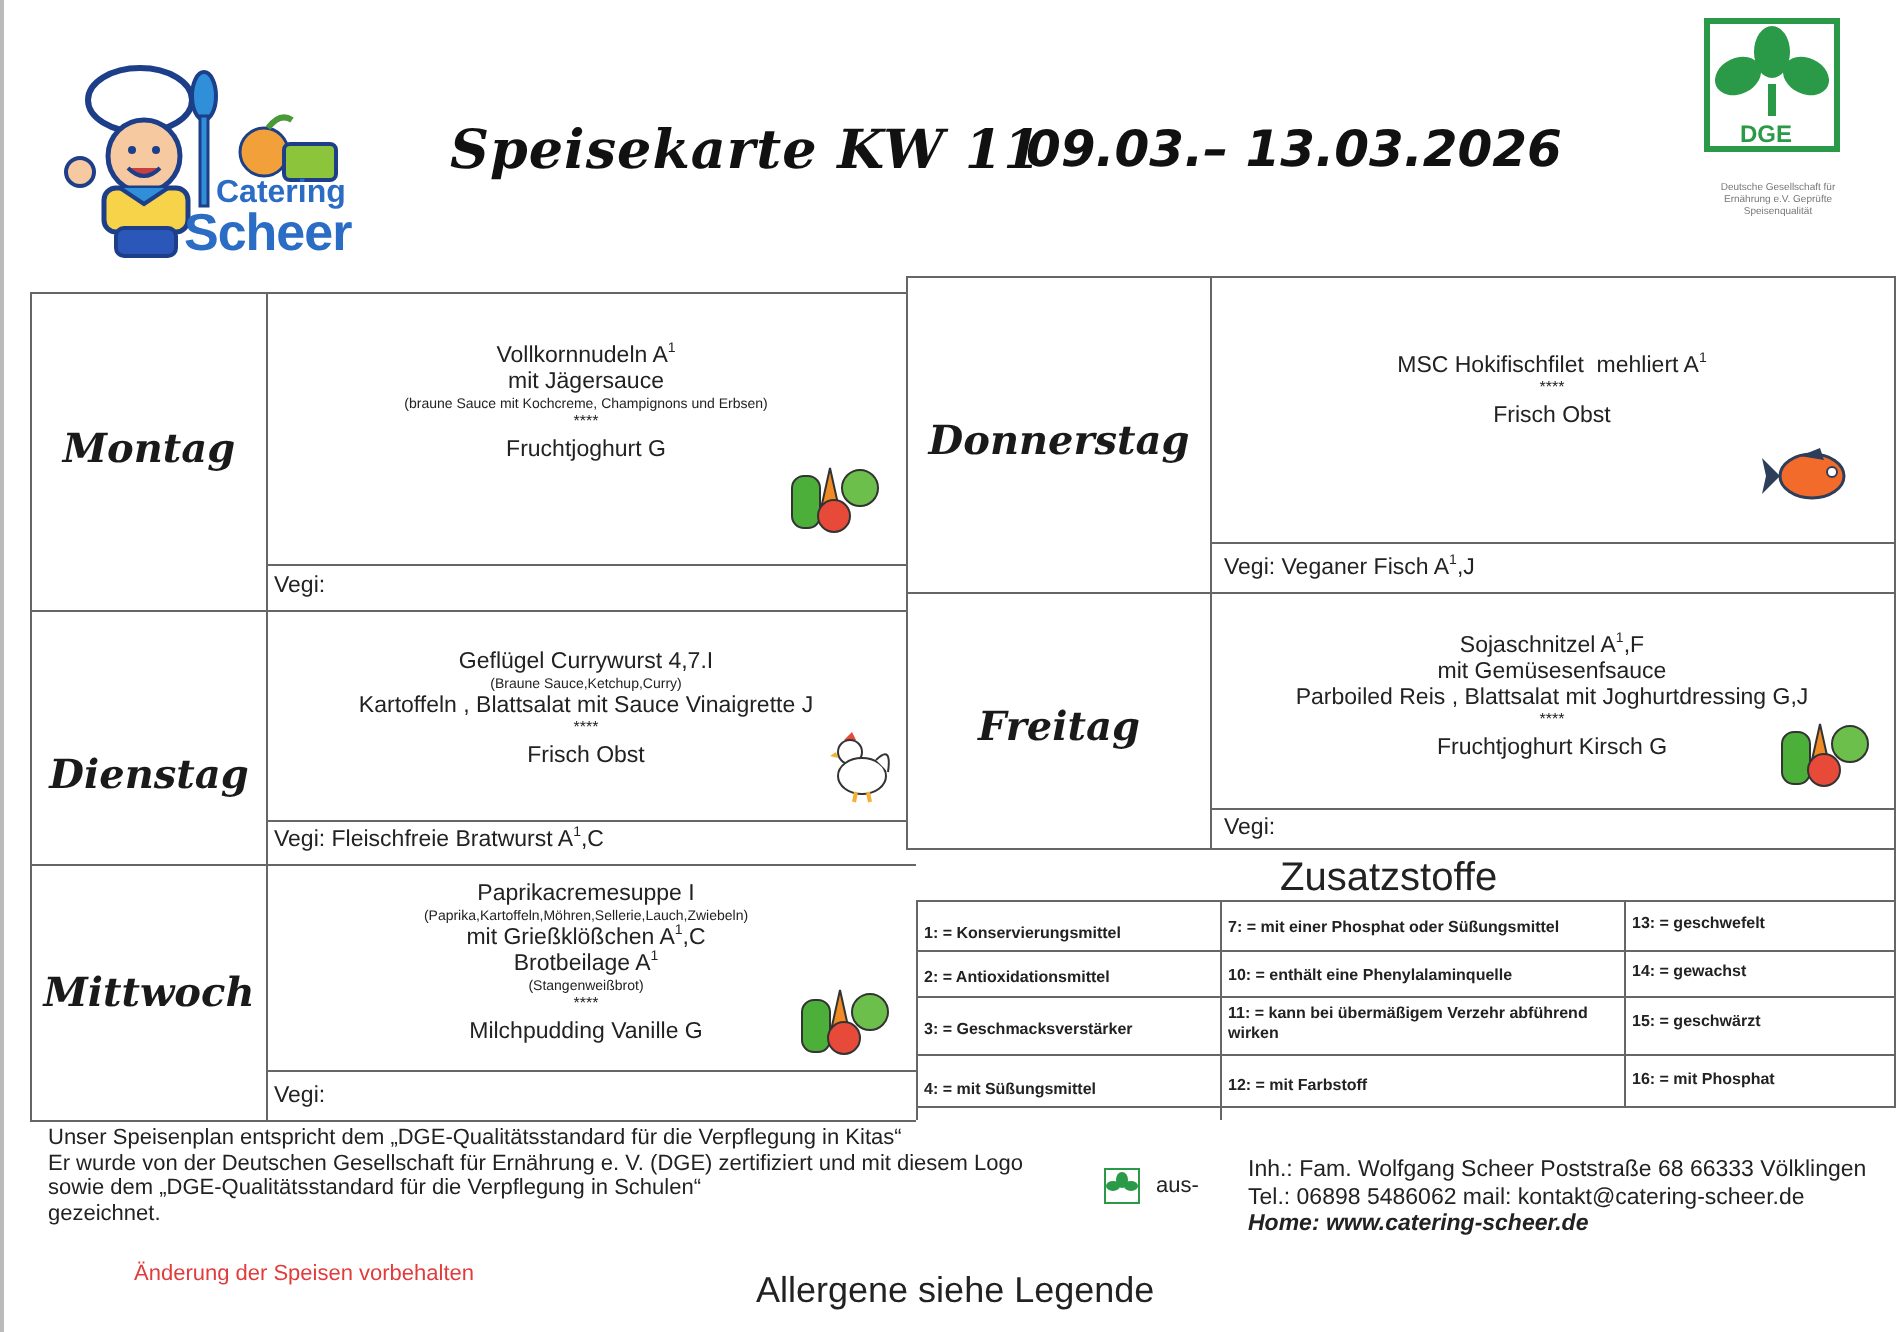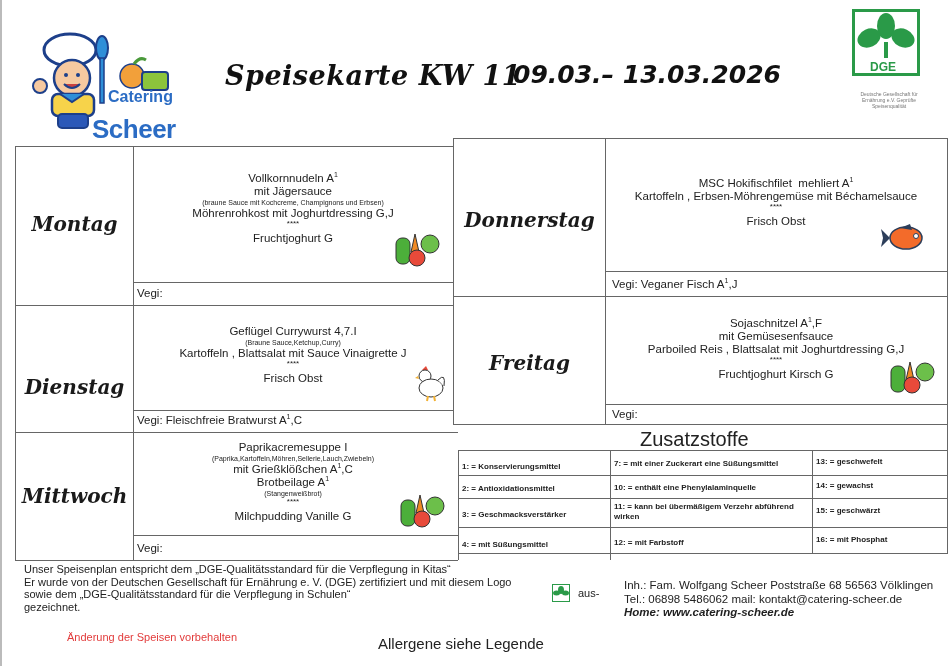--- a/index.html
+++ b/index.html
@@ -9,21 +9,21 @@
   }
   .abs { position:absolute; }
   .left-edge { position:absolute; left:0; top:0; width:2px; height:666px; background:#bbb; }
 
   
   .title { left:225px; top:60px; font-family:"DejaVu Serif", serif; font-style:italic; font-weight:bold; font-size:27px; color:#111; letter-spacing:0.5px; white-space:nowrap; }
   .date { left:513px; top:60px; font-family:"DejaVu Sans", sans-serif; font-style:italic; font-weight:bold; font-size:25px; color:#111; white-space:nowrap; }
 
   .logo-scheer { left:30px; top:28px; width:160px; height:105px; }
   .logo-text1 { left:108px; top:88px; font-weight:bold; font-size:16px; color:#2b6cc4;text-align:center; }
-  .logo-text2 { left:92px; top:101px; font-weight:bold; font-size:26px; color:#2b6cc4; letter-spacing:-0.5px;margin-top:13px; }
+  .logo-text2 { left:92px; top:101px; font-weight:bold; font-size:26px; color:#2b6cc4; letter-spacing:-0.5px; }
 
   .dge-box { left:852px; top:9px; width:68px; height:67px; border:3px solid #2a9a48; box-sizing:border-box; }
   .dge-label { left:870px; top:60px; font-weight:bold; font-size:12px; color:#2a9a48; }
   .dge-caption { left:853px; top:91px; width:72px; text-align:center; font-size:5px; line-height:6px; color:#777; }
 
   
   .line { position:absolute; background:#666; }
 
   .day { position:absolute; font-family:"DejaVu Serif", serif; font-style:italic; font-weight:bold; font-size:20px; color:#1a1a1a; text-align:center; }
 
@@ -37,21 +37,21 @@
 
   .zus-title { left:640px; top:428px; font-size:20px; color:#222; }
   .zus-cell { position:absolute; font-size:8px; font-weight:bold; color:#222; line-height:10px; }
 
   .footnote { left:24px; top:563px; font-size:11px; line-height:12.5px; color:#222; }
   .aus-logo { left:552px; top:584px; width:18px; height:18px; border:1px solid #2a9a48; box-sizing:border-box; }
   .aus-text { left:578px; top:587px; font-size:11px; color:#222; }
   .contact { left:624px; top:579px; font-size:11.5px; line-height:13.5px; color:#222; }
   .contact .home { font-weight:bold; font-style:italic; }
   .changes { left:67px; top:631px; font-size:11px; color:#e23b3b; }
-  .allergen { left:378px; top:635px; font-size:15px; color:#222; }
+  .allergen { left:378px; top:635px; font-size:18px; color:#222; }
 </style>
 </head>
 <body>
 
 <div class="left-edge"></div>
 
 <div class="abs logo-scheer">
   <svg width="160" height="105">
     <ellipse cx="40" cy="22" rx="26" ry="16" fill="#fff" stroke="#1d3f8a" stroke-width="3"></ellipse>
     <circle cx="42" cy="50" r="18" fill="#f6c9a0" stroke="#1d3f8a" stroke-width="2.5"></circle>
@@ -109,21 +109,20 @@
 <div class="day" style="left:16px;top:212px;width:117px;">Montag</div>
 <div class="day" style="left:16px;top:357px;width:117px;margin-top:18px;">Dienstag</div>
 <div class="day" style="left:16px;top:484px;width:117px;">Mittwoch</div>
 <div class="day" style="left:454px;top:208px;width:151px;">Donnerstag</div>
 <div class="day" style="left:454px;top:351px;width:151px;">Freitag</div>
 
 <div class="menu" style="left:134px;top:172px;width:318px;">
   <div>Vollkornnudeln A<sup>1</sup></div>
   <div>mit  Jägersauce</div>
   <div class="small">(braune Sauce mit Kochcreme, Champignons und Erbsen)</div>
-  <div>Möhrenrohkost mit Joghurtdressing G,J</div>
   <div class="stars">****</div>
   <div class="gap"></div>
   <div>Fruchtjoghurt G</div>
 </div>
 <div class="vegi" style="left:137px;top:287px;">Vegi:</div>
 
 <div class="menu" style="left:134px;top:325px;width:318px;">
   <div>Geflügel Currywurst 4,7.I</div>
   <div class="small">(Braune Sauce,Ketchup,Curry)</div>
   <div>Kartoffeln , Blattsalat mit Sauce Vinaigrette J</div>
@@ -140,21 +139,20 @@
   <div>Brotbeilage A<sup>1</sup></div>
   <div class="small">(Stangenweißbrot)</div>
   <div class="stars">****</div>
   <div class="gap"></div>
   <div>Milchpudding Vanille G</div>
 </div>
 <div class="vegi" style="left:137px;top:542px;">Vegi:</div>
 
 <div class="menu" style="left:606px;top:177px;width:340px;">
   <div>MSC Hokifischfilet&nbsp; mehliert A<sup>1</sup></div>
-  <div>Kartoffeln , Erbsen-Möhrengemüse mit Béchamelsauce</div>
   <div class="stars">****</div>
   <div class="gap"></div>
   <div>Frisch Obst</div>
 </div>
 <div class="vegi" style="left:612px;top:278px;">Vegi: Veganer Fisch A<sup>1</sup>,J</div>
 
 <div class="menu" style="left:606px;top:317px;width:340px;">
   <div>Sojaschnitzel A<sup>1</sup>,F</div>
   <div>mit Gemüsesenfsauce</div>
   <div>Parboiled Reis  , Blattsalat mit Joghurtdressing G,J</div>
@@ -206,21 +204,21 @@
 <div class="line" style="left:458px;top:553px;width:490px;height:1px;"></div>
 <div class="line" style="left:458px;top:450px;width:1px;height:110px;"></div>
 <div class="line" style="left:610px;top:450px;width:1px;height:110px;"></div>
 <div class="line" style="left:812px;top:450px;width:1px;height:104px;"></div>
 
 <div class="zus-cell" style="left:462px;top:462px;">1: = Konservierungsmittel</div>
 <div class="zus-cell" style="left:462px;top:484px;">2: = Antioxidationsmittel</div>
 <div class="zus-cell" style="left:462px;top:510px;">3: = Geschmacksverstärker</div>
 <div class="zus-cell" style="left:462px;top:540px;">4: = mit Süßungsmittel</div>
 
-<div class="zus-cell" style="left:614px;top:459px;">7: = mit einer Zuckerart eine Süßungsmittel</div>
+<div class="zus-cell" style="left:614px;top:459px;">7: = mit einer Phosphat oder Süßungsmittel</div>
 <div class="zus-cell" style="left:614px;top:483px;">10: = enthält eine Phenylalaminquelle</div>
 <div class="zus-cell" style="left:614px;top:502px;width:195px;">11: = kann bei übermäßigem Verzehr abführend wirken</div>
 <div class="zus-cell" style="left:614px;top:538px;">12: = mit Farbstoff</div>
 
 <div class="zus-cell" style="left:816px;top:457px;">13: = geschwefelt</div>
 <div class="zus-cell" style="left:816px;top:481px;">14: = gewachst</div>
 <div class="zus-cell" style="left:816px;top:506px;">15: = geschwärzt</div>
 <div class="zus-cell" style="left:816px;top:535px;">16: = mit Phosphat</div>
 
 <div class="abs footnote">
@@ -232,19 +230,19 @@
 <div class="abs aus-logo">
   <svg width="16" height="16">
     <ellipse cx="8" cy="5" rx="3" ry="4" fill="#2a9a48"></ellipse>
     <ellipse cx="3.5" cy="8" rx="3.5" ry="2.5" fill="#2a9a48"></ellipse>
     <ellipse cx="12.5" cy="8" rx="3.5" ry="2.5" fill="#2a9a48"></ellipse>
   </svg>
 </div>
 <div class="abs aus-text">aus-</div>
 
 <div class="abs contact">
-  <div>Inh.: Fam. Wolfgang Scheer Poststraße 68  56563 Völklingen</div>
+  <div>Inh.: Fam. Wolfgang Scheer Poststraße 68  66333 Völklingen</div>
   <div>Tel.: 06898 5486062    mail: kontakt@catering-scheer.de</div>
   <div class="home">Home: www.catering-scheer.de</div>
 </div>
 
 <div class="abs changes">Änderung der Speisen vorbehalten</div>
 <div class="abs allergen">Allergene siehe Legende</div>
 
 </body></html>

